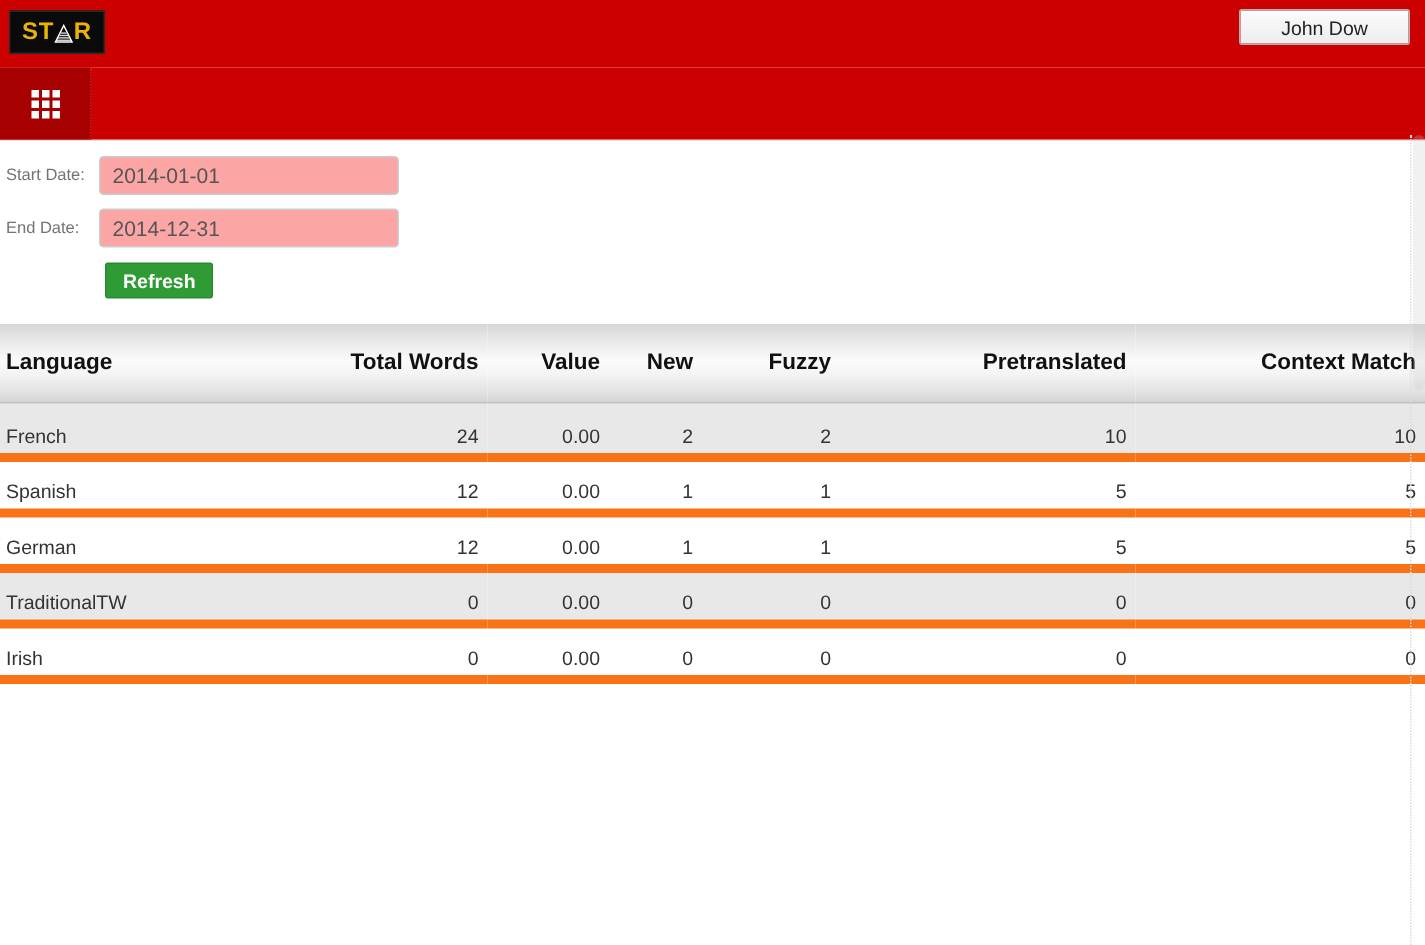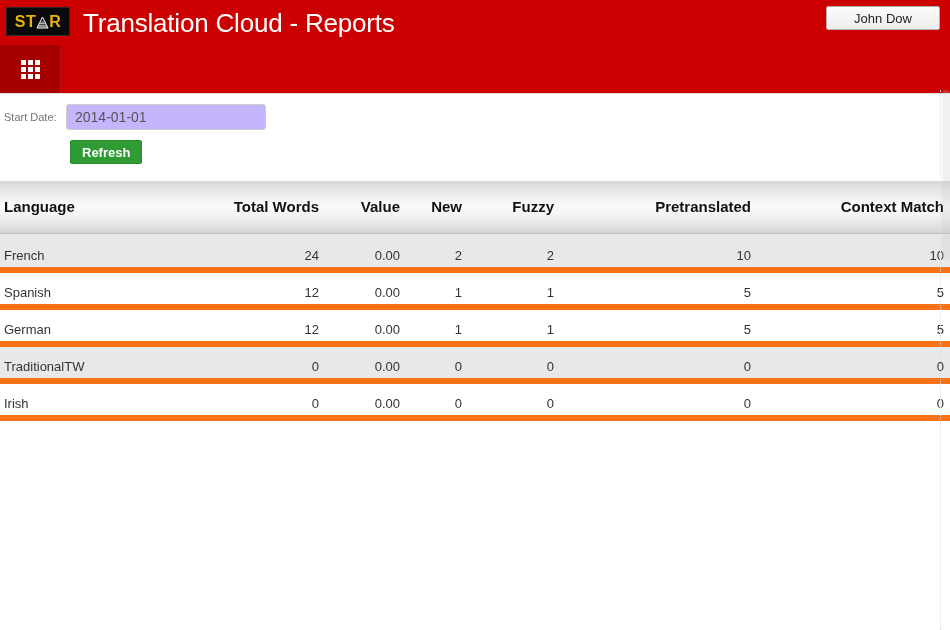--- a/index.html
+++ b/index.html
@@ -138,21 +138,21 @@
   .date-input {
     width: 200px;
     height: 26px;
     box-sizing: border-box;
     padding: 2px 8px;
     font-family: "Liberation Sans", sans-serif;
     font-size: 14px;
     color: #555555;
     border: 1px solid #cccccc;
     border-radius: 3px;
-    background: #c4b5fd;
+    background: #fca5a5;
     outline: none;
   }
   .btn-row {
     padding-left: 70px;
     margin-bottom: 12px;
     height: 26px;
     display: flex;
     align-items: center;
   }
   .refresh-button {
@@ -264,21 +264,20 @@
           <rect x="3.6" y="7.2" width="5.8" height="0.9" fill="#dddddd"></rect>
           <rect x="2.6" y="8.8" width="7.8" height="0.9" fill="#dddddd"></rect>
           <rect x="1.7" y="10.4" width="9.6" height="0.9" fill="#dddddd"></rect>
           <rect x="4.6" y="5.6" width="3.8" height="0.9" fill="#dddddd"></rect>
         </svg>
       </span>
       <span>R</span>
     </span>
   </div>
 
-  <div class="app-title">Translation Cloud - Reports</div>
 
   <button class="user-button">John Dow</button>
 </div>
 
 <div class="navstrip">
   <div class="nav-tab">
     <span class="grid-icon">
       <i></i>
         <i></i>
         <i></i>
@@ -292,20 +291,24 @@
   </div>
 </div>
 
 <div class="filter-area">
 
   <div class="form-row">
     <label class="form-label">Start Date:</label>
     <input class="date-input" type="text" value="2014-01-01" style="">
   </div>
 
+  <div class="form-row">
+    <label class="form-label">End Date:</label>
+    <input class="date-input" type="text" value="2014-12-31" style="">
+  </div>
 
   <div class="form-row btn-row">
     <button class="refresh-button">Refresh</button>
   </div>
 </div>
 
 <div class="table-wrap">
   <table class="report">
     <colgroup>
       <col class="w-lang">

